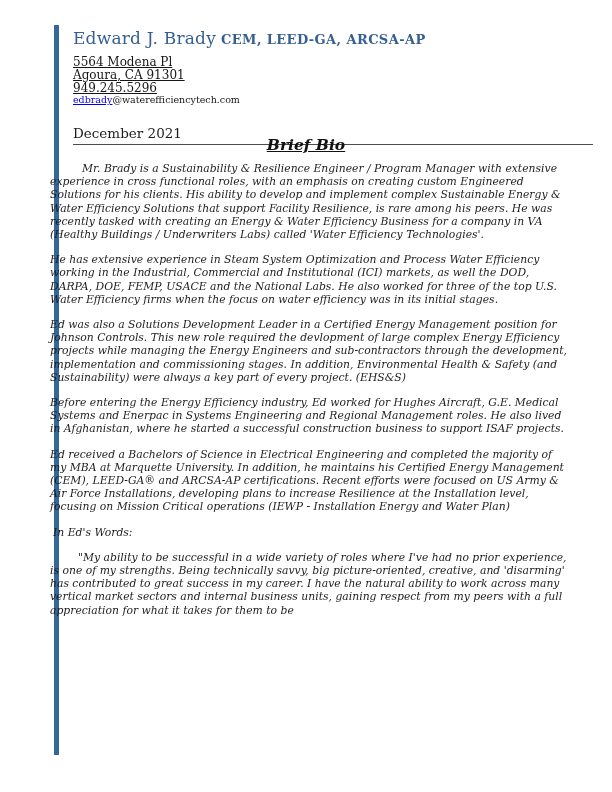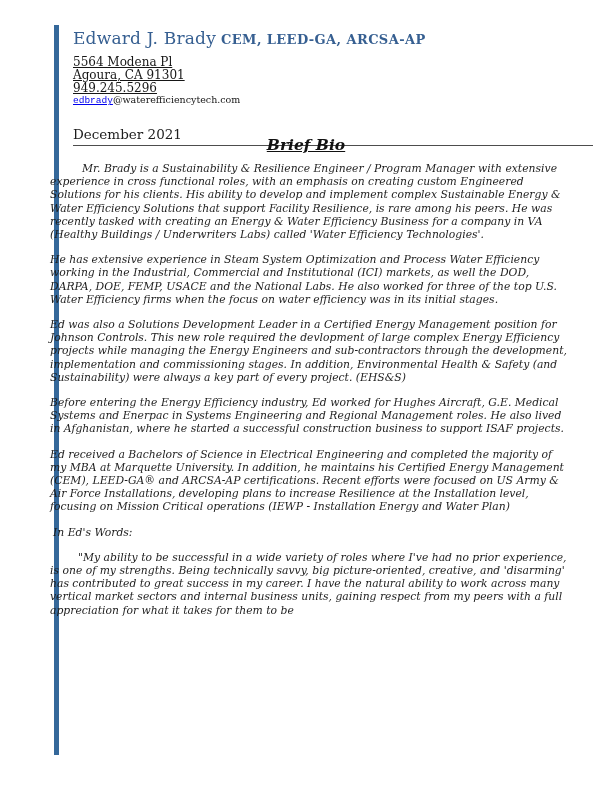--- a/index.html
+++ b/index.html
@@ -25,21 +25,21 @@
     position: absolute;
     left: 73px;
     top: 27px;
     width: 520px;
   }
   .name-line { color: #365F91; white-space: nowrap; line-height: 23px; margin-bottom: 5px; }
   .name { font-size: 17px; letter-spacing: 0.2px; }
   .credentials { font-size: 13px; font-weight: bold; letter-spacing: 0.4px; }
   .addr-line { font-size: 12px; line-height: 12.8px; color: #161616; text-decoration: underline; }
   .email-line { font-size: 9.5px; line-height: 12.8px; color: #161616; }
-  .email-link { color: #0000EE; text-decoration: underline; cursor: pointer; font-family: Liberation Mono, monospace; }
+  .email-link { color: #0000EE; text-decoration: underline; cursor: pointer; }
   .date { font-size: 13.5px; line-height: 16px; margin-top: 18px; color: #1d1d1d; }
   .rule { border: none; border-top: 1px solid #4d4d4d; margin-top: 3px; width: 520px; }
   .title-row {
     position: absolute;
     top: 135px;
     left: 0;
     width: 612px;
     text-align: center;
   }
   .title-row span {

